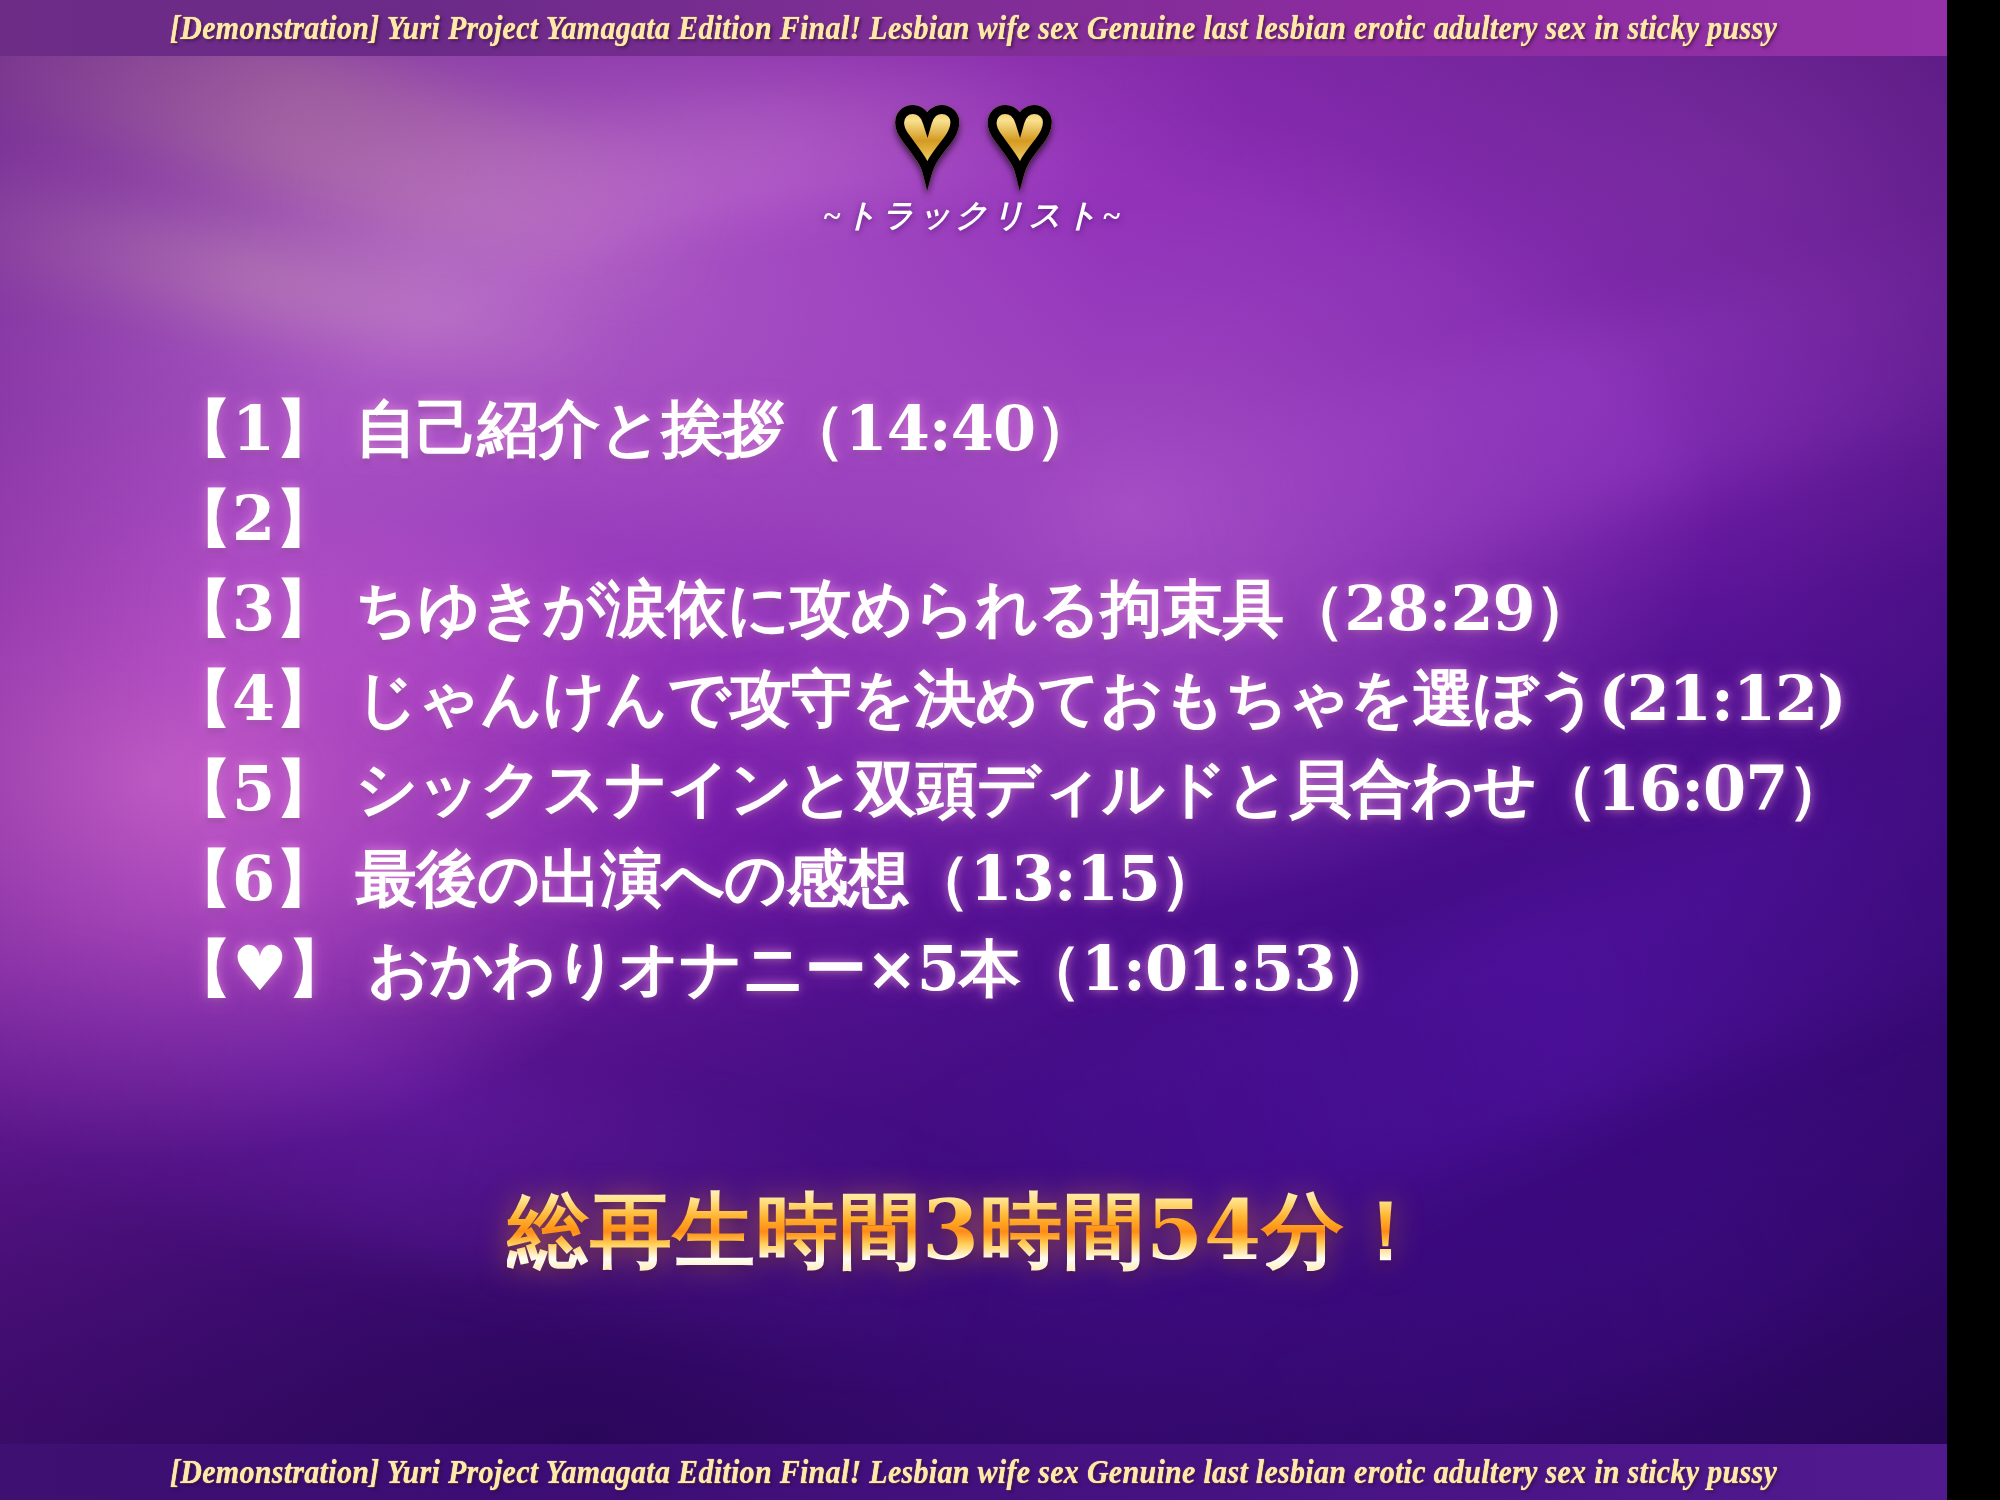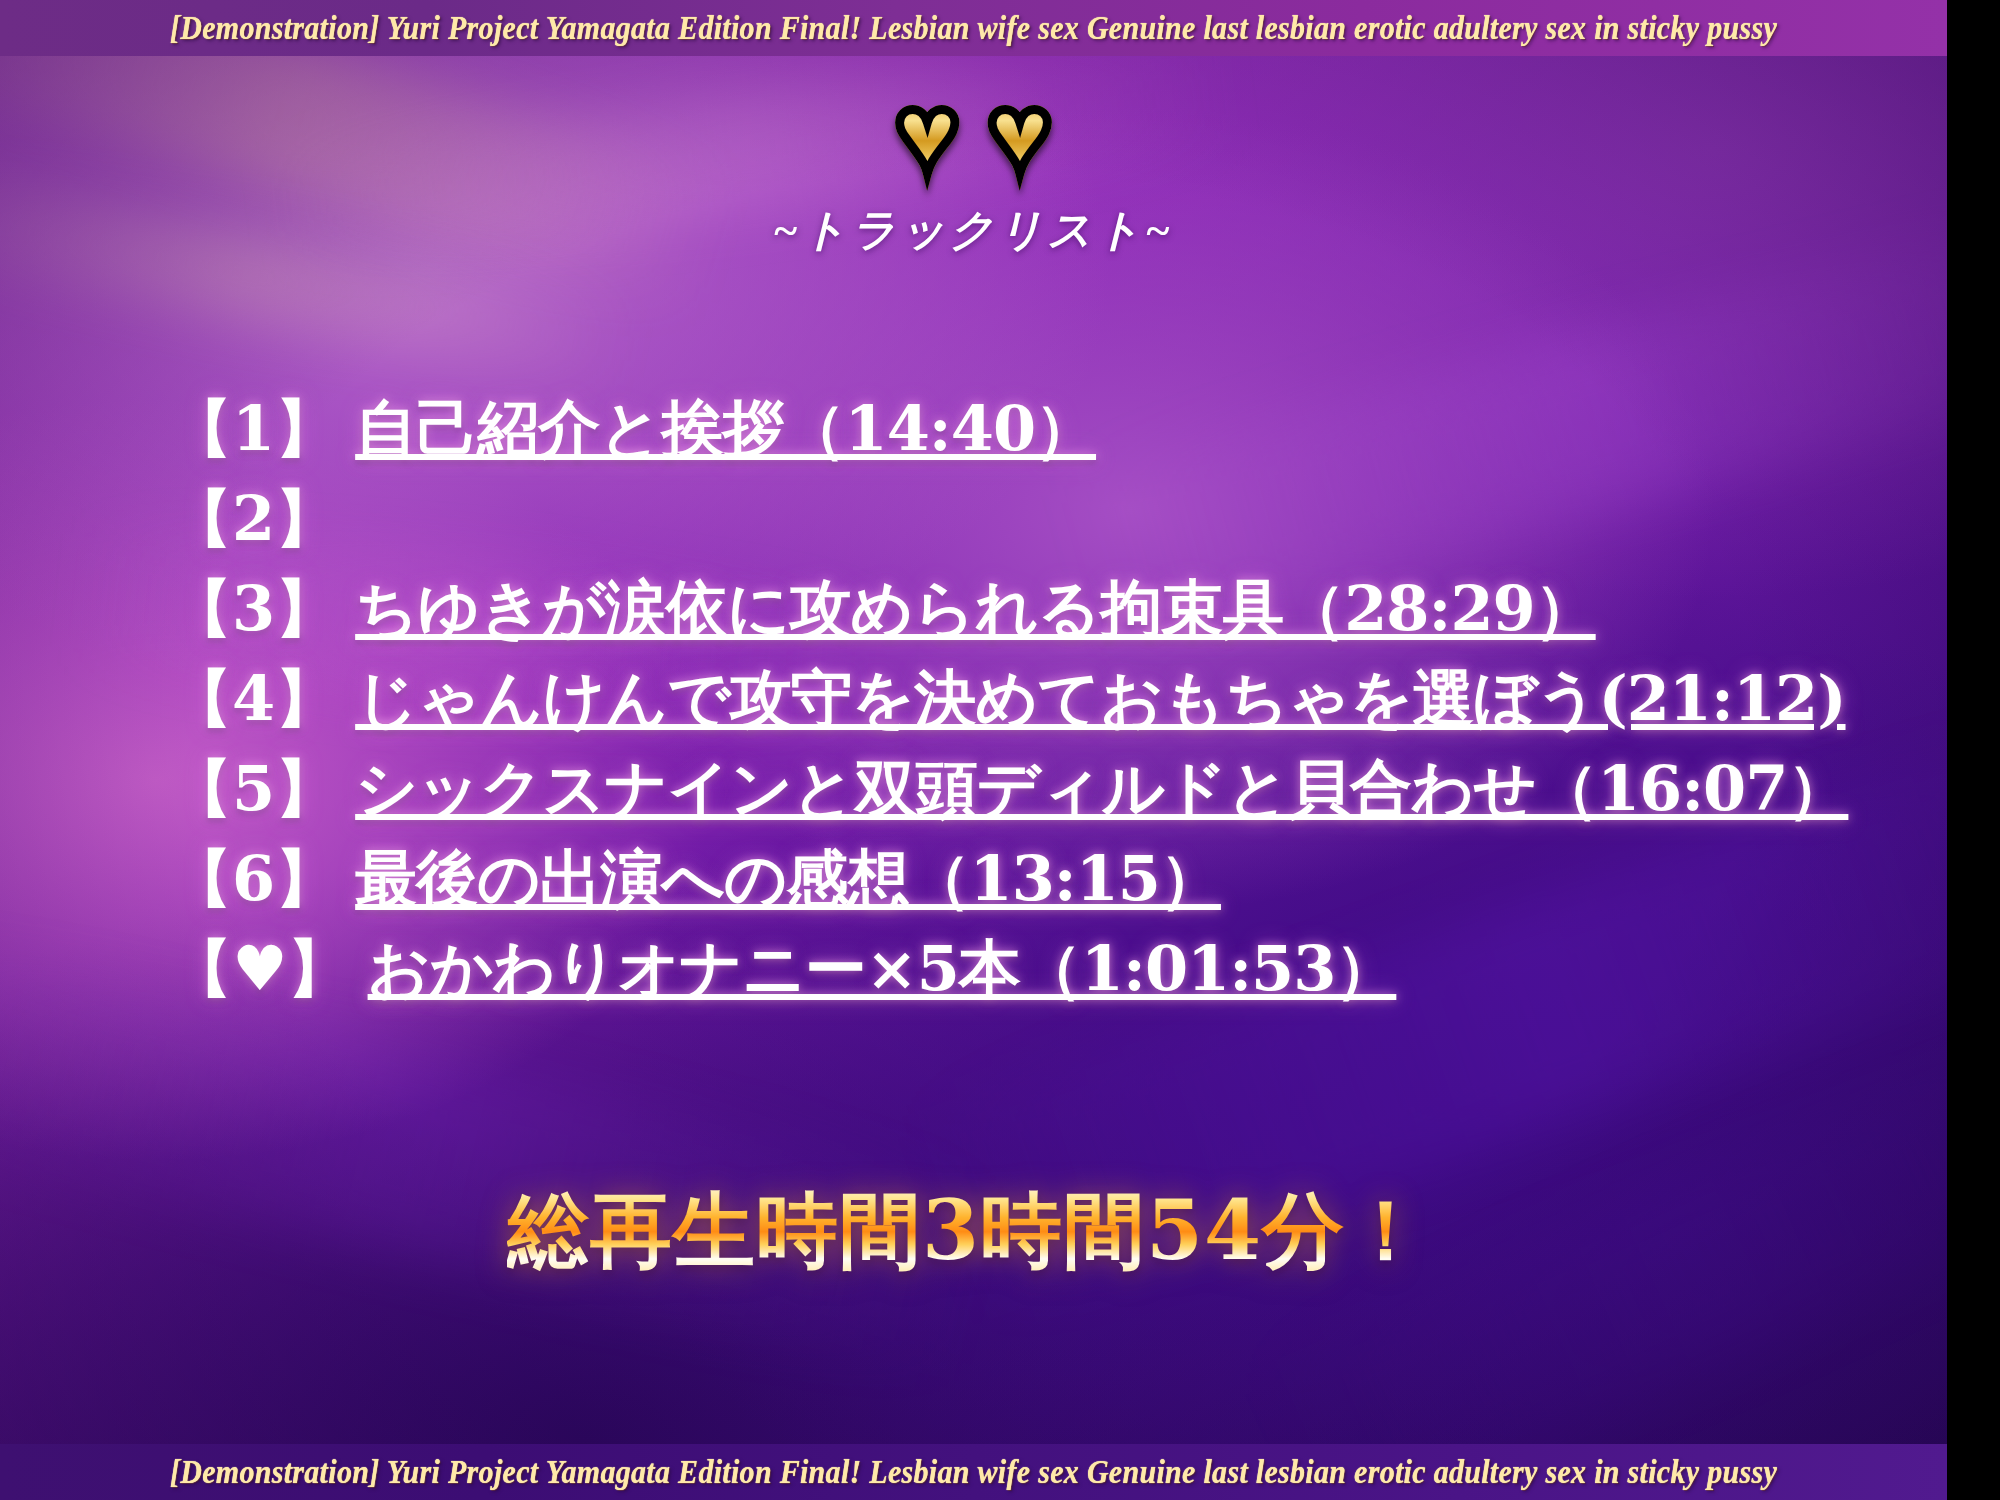--- a/index.html
+++ b/index.html
@@ -153,25 +153,25 @@
       #a96c0c 48%, #d89b25 58%, #fbeab4 74%,
       #f2ce67 86%, #c98a15 100%);
     -webkit-background-clip: text;
     background-clip: text;
     color: transparent;
     -webkit-text-stroke: 15px #000;
     paint-order: stroke fill;
     filter: drop-shadow(0 6px 4px rgba(0,0,0,.6));
   }
   .subtitle {
-    margin-top: 15px;
+    margin-top: 8px;
     font-family: "Liberation Serif", "DejaVu Serif", serif;
     font-style: italic;
     font-weight: bold;
-    font-size: 44px;
+    font-size: 32px;
     color: #ffffff;
     letter-spacing: 4px;
     text-shadow: 0 2px 6px rgba(50,0,80,.55);
   }
 
   
   .tracklist {
     position: absolute;
     top: 398px;
     left: 170px;
@@ -190,21 +190,21 @@
     font-weight: bold;
     color: #ffffff;
     font-size: 62px;
     line-height: 1;
     text-shadow:
       0 0 10px rgba(255,170,245,.65),
       0 0 22px rgba(230,120,235,.4),
       0 3px 6px rgba(45,0,75,.5);
   }
   .track-num { margin-right: 18px; }
-  .track-title { letter-spacing: -1px; text-decoration: underline; }
+  .track-title { letter-spacing: -1px; }
 
   
   .total-wrap {
     position: absolute;
     top: 1185px;
     left: 0; right: 12px;
     text-align: center;
     z-index: 6;
   }
   .total-text {

